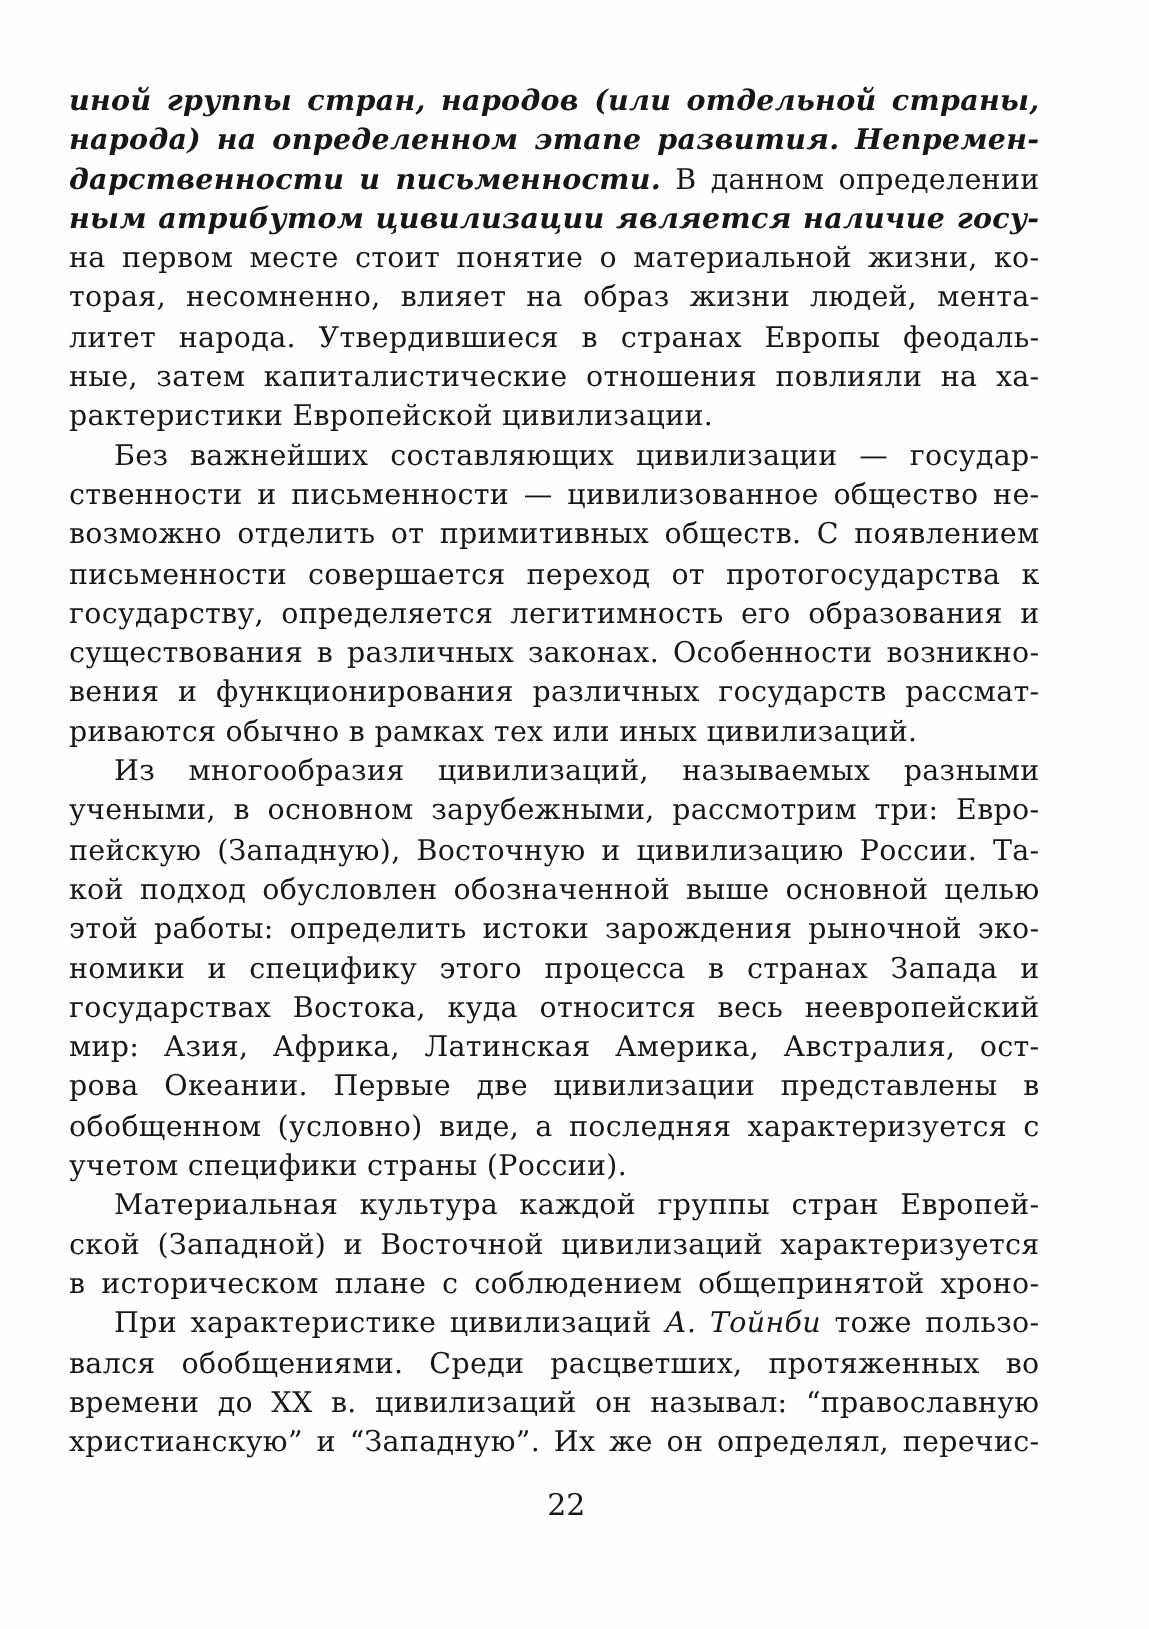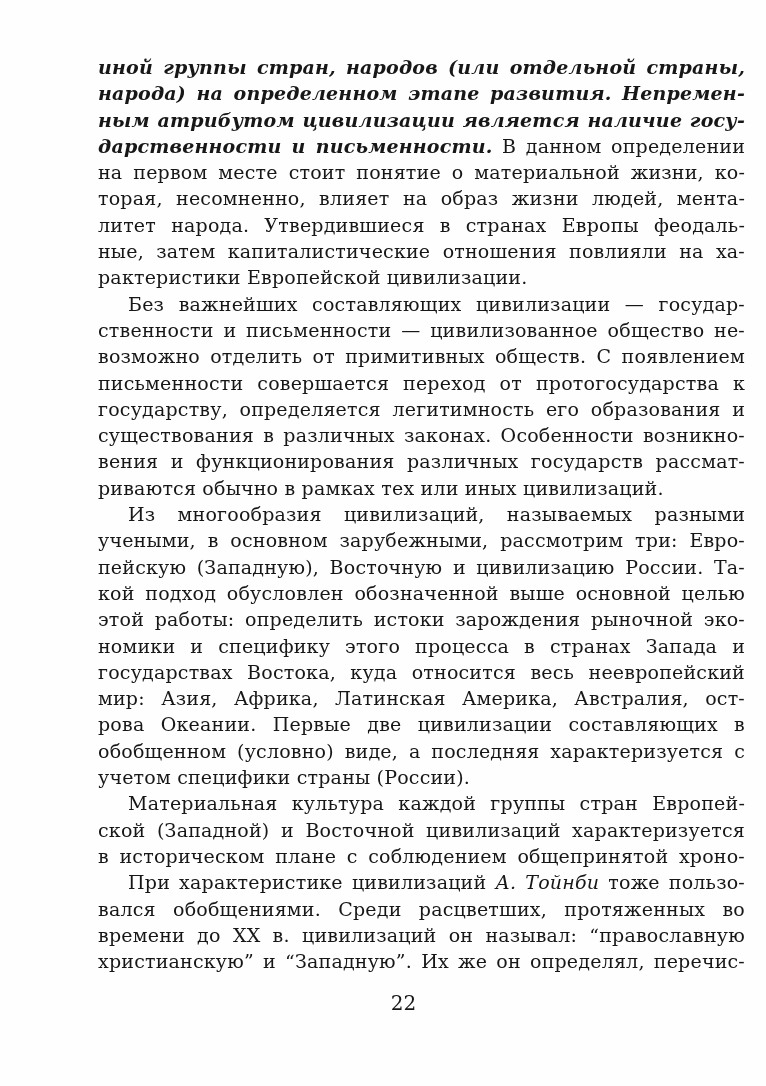--- a/index.html
+++ b/index.html
@@ -11,21 +11,21 @@
     height: 1086px;
     background: #fefefe;
     color: #171717;
     font-family: "DejaVu Serif", "Liberation Serif", serif;
     overflow: hidden;
   }
   .page {
     box-sizing: border-box;
     width: 766px;
     height: 1086px;
-    padding: 54px 57px 0 98px;
+    padding: 54px 57px 0 46px;
     background: #fefefe;
   }
   .text-block {
     width: 647px;
   }
   .line {
     font-size: 19px;
     line-height: 26.3px;
     letter-spacing: 0.2px;
     text-align: justify;
@@ -55,22 +55,22 @@
     text-align: center;
   }
 </style>
 </head>
 <body>
 
 <div class="page">
   <div class="text-block" id="text-block">
       <div class="line"><span class="bold-italic">иной группы стран, народов (или отдельной страны,</span></div>
       <div class="line"><span class="bold-italic">народа) на определенном этапе развития. Непремен-</span></div>
+      <div class="line"><span class="bold-italic">дарственности и письменности.</span><span class="regular"> В данном определении</span></div>
       <div class="line"><span class="bold-italic">ным атрибутом цивилизации является наличие госу-</span></div>
-      <div class="line"><span class="bold-italic">дарственности и письменности.</span><span class="regular"> В данном определении</span></div>
       <div class="line"><span class="regular">на первом месте стоит понятие о материальной жизни, ко-</span></div>
       <div class="line"><span class="regular">торая, несомненно, влияет на образ жизни людей, мента-</span></div>
       <div class="line"><span class="regular">литет народа. Утвердившиеся в странах Европы феодаль-</span></div>
       <div class="line"><span class="regular">ные, затем капиталистические отношения повлияли на ха-</span></div>
       <div class="line last"><span class="regular">рактеристики Европейской цивилизации.</span></div>
       <div class="line indent"><span class="regular">Без важнейших составляющих цивилизации — государ-</span></div>
       <div class="line"><span class="regular">ственности и письменности — цивилизованное общество не-</span></div>
       <div class="line"><span class="regular">возможно отделить от примитивных обществ. С появлением</span></div>
       <div class="line"><span class="regular">письменности совершается переход от протогосударства к</span></div>
       <div class="line"><span class="regular">государству, определяется легитимность его образования и</span></div>
@@ -78,21 +78,21 @@
       <div class="line"><span class="regular">вения и функционирования различных государств рассмат-</span></div>
       <div class="line last"><span class="regular">риваются обычно в рамках тех или иных цивилизаций.</span></div>
       <div class="line indent"><span class="regular">Из многообразия цивилизаций, называемых разными</span></div>
       <div class="line"><span class="regular">учеными, в основном зарубежными, рассмотрим три: Евро-</span></div>
       <div class="line"><span class="regular">пейскую (Западную), Восточную и цивилизацию России. Та-</span></div>
       <div class="line"><span class="regular">кой подход обусловлен обозначенной выше основной целью</span></div>
       <div class="line"><span class="regular">этой работы: определить истоки зарождения рыночной эко-</span></div>
       <div class="line"><span class="regular">номики и специфику этого процесса в странах Запада и</span></div>
       <div class="line"><span class="regular">государствах Востока, куда относится весь неевропейский</span></div>
       <div class="line"><span class="regular">мир: Азия, Африка, Латинская Америка, Австралия, ост-</span></div>
-      <div class="line"><span class="regular">рова Океании. Первые две цивилизации составляющих в</span></div>
+      <div class="line"><span class="regular">рова Океании. Первые две цивилизации представлены в</span></div>
       <div class="line"><span class="regular">обобщенном (условно) виде, а последняя характеризуется с</span></div>
       <div class="line last"><span class="regular">учетом специфики страны (России).</span></div>
       <div class="line indent"><span class="regular">Материальная культура каждой группы стран Европей-</span></div>
       <div class="line"><span class="regular">ской (Западной) и Восточной цивилизаций характеризуется</span></div>
       <div class="line"><span class="regular">в историческом плане с соблюдением общепринятой хроно-</span></div>
       <div class="line indent"><span class="regular">При характеристике цивилизаций </span><span class="italic">А. Тойнби</span><span class="regular"> тоже пользо-</span></div>
       <div class="line"><span class="regular">вался обобщениями. Среди расцветших, протяженных во</span></div>
       <div class="line"><span class="regular">времени до XX в. цивилизаций он называл: “православную</span></div>
       <div class="line"><span class="regular">христианскую” и “Западную”. Их же он определял, перечис-</span></div>
     </div>

